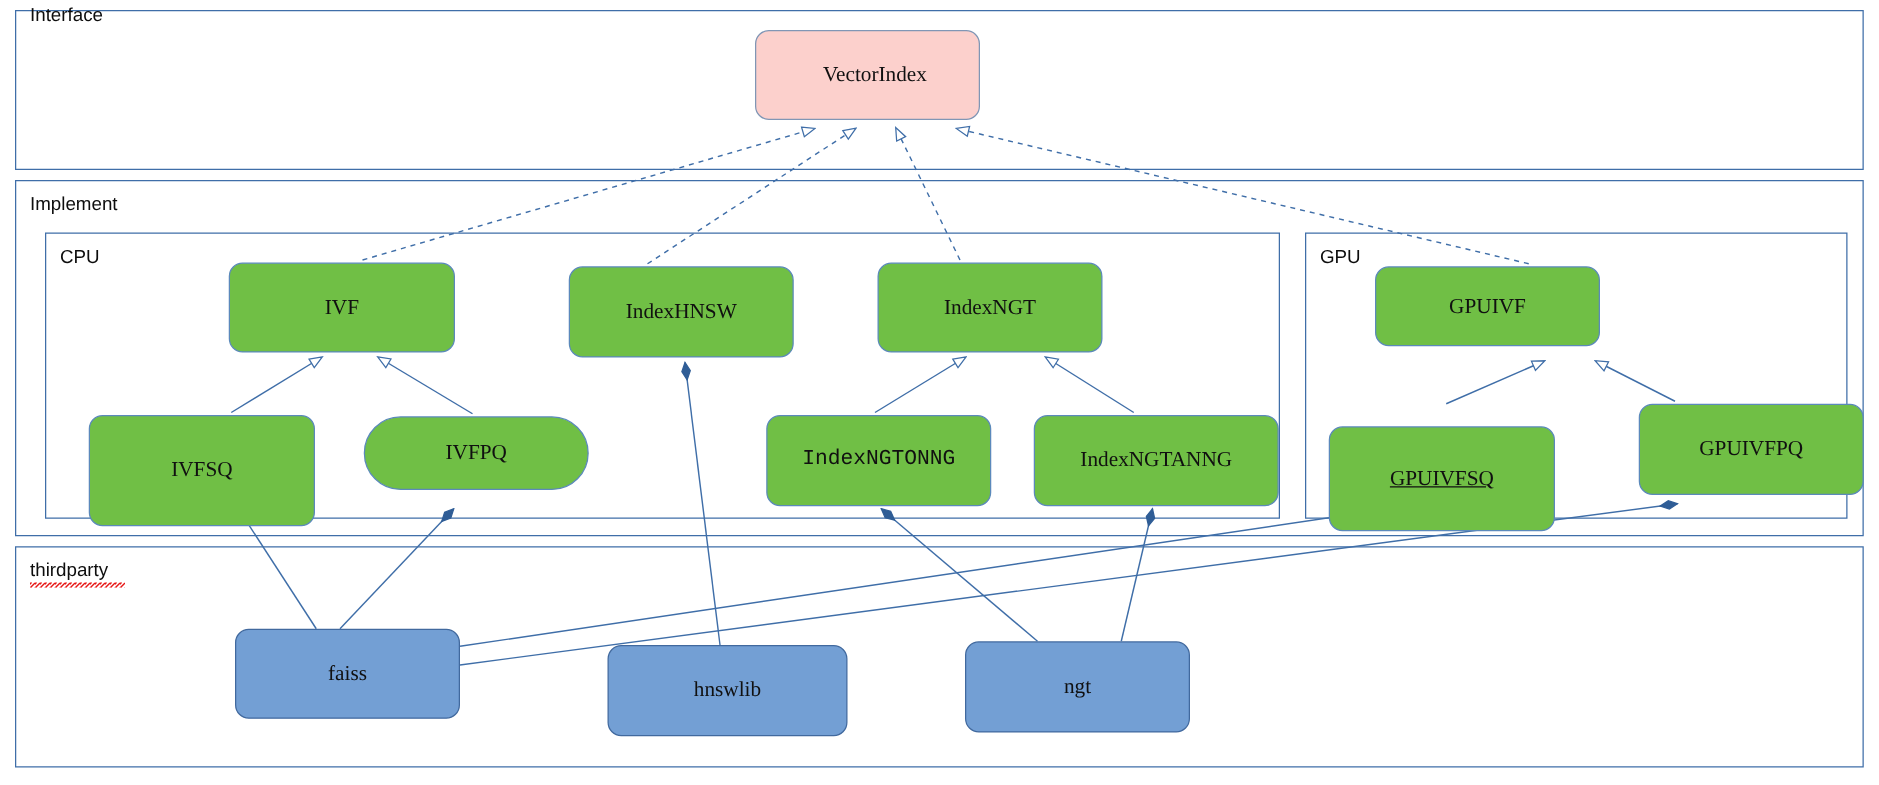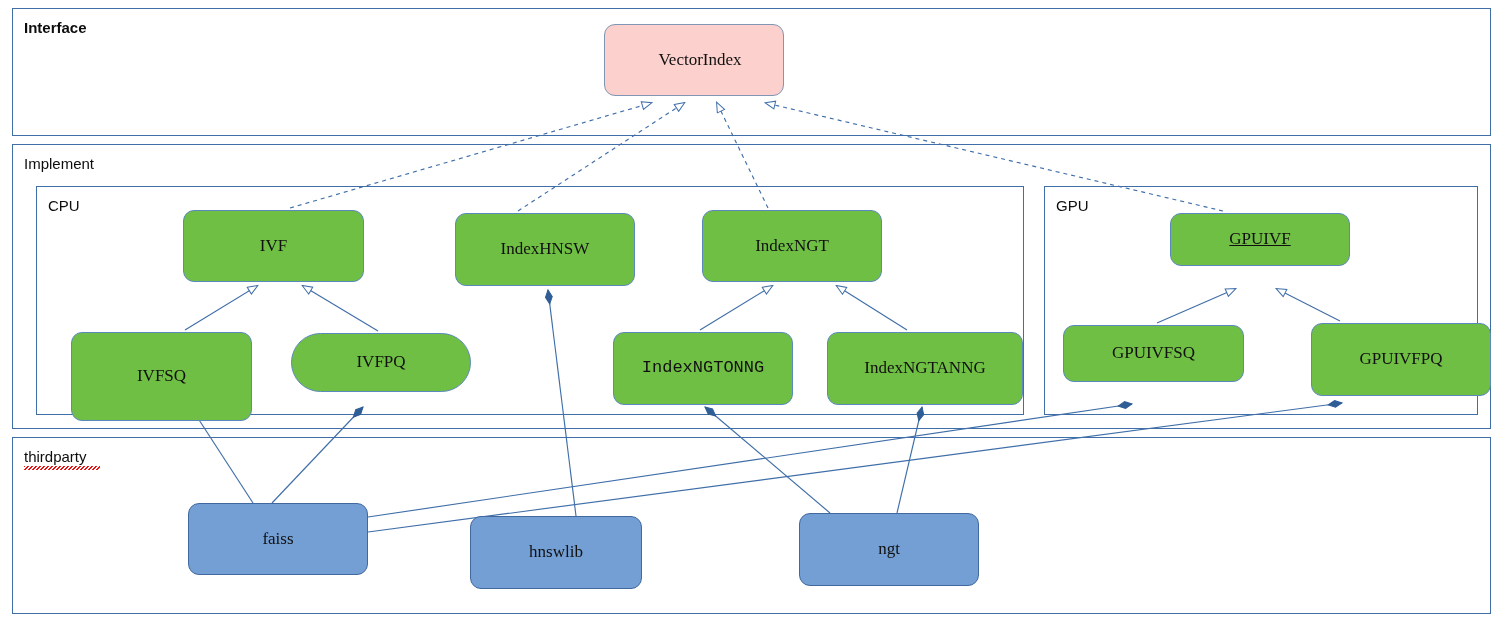--- a/index.html
+++ b/index.html
@@ -75,21 +75,21 @@
   .node.gpu     { background: #70bf45; border-color: #5b89bb; }
   .node.thirdp  { background: #739fd4; border-color: #41699e; }
 </style>
 </head>
 <body>
 
 <div id="canvas">
 
   <div id="containers">
       <div class="container-box" style="left: 12px; top: 8px; width: 1479px; height: 128px;"></div>
-      <div class="container-label" style="left: 24px; top: 19px; font-weight: bold;">Interface</div>
+      <div class="container-label" style="left: 24px; top: 4px;">Interface</div>
       <div class="container-box" style="left: 12px; top: 144px; width: 1479px; height: 285px;"></div>
       <div class="container-label" style="left: 24px; top: 155px;">Implement</div>
       <div class="container-box" style="left: 36px; top: 186px; width: 988px; height: 229px;"></div>
       <div class="container-label" style="left: 48px; top: 197px;">CPU</div>
       <div class="container-box" style="left: 1044px; top: 186px; width: 434px; height: 229px;"></div>
       <div class="container-label" style="left: 1056px; top: 197px;">GPU</div>
       <div class="container-box" style="left: 12px; top: 437px; width: 1479px; height: 177px;"></div>
       <div class="container-label misspelled" style="left: 24px; top: 448px;">thirdparty</div>
       <div class="squiggle" style="left: 24px; top: 466px; width: 76px;"></div>
     </div>
@@ -142,33 +142,33 @@
       </div>
       <div class="node cpu" style="left: 291px; top: 333px; width: 180px; height: 59px; border-radius: 31px;">
         <span>IVFPQ</span>
       </div>
       <div class="node cpu" style="left: 613px; top: 332px; width: 180px; height: 73px; font-family: Liberation Mono, monospace;">
         <span>IndexNGTONNG</span>
       </div>
       <div class="node cpu" style="left: 827px; top: 332px; width: 196px; height: 73px;">
         <span>IndexNGTANNG</span>
       </div>
-      <div class="node gpu" style="left: 1170px; top: 213px; width: 180px; height: 53px; text-decoration: underline;">
+      <div class="node gpu" style="left: 1100px; top: 213px; width: 180px; height: 64px;">
         <span>GPUIVF</span>
       </div>
-      <div class="node gpu" style="left: 1063px; top: 325px; width: 181px; height: 57px;">
+      <div class="node gpu" style="left: 1063px; top: 341px; width: 181px; height: 84px; text-decoration: underline;">
         <span>GPUIVFSQ</span>
       </div>
       <div class="node gpu" style="left: 1267px; top: 323px; width: 180px; height: 73px; margin-left: 44px;">
         <span>GPUIVFPQ</span>
       </div>
       <div class="node thirdp" style="left: 188px; top: 503px; width: 180px; height: 72px;">
         <span>faiss</span>
       </div>
-      <div class="node thirdp" style="left: 470px; top: 516px; width: 172px; height: 73px;">
+      <div class="node thirdp" style="left: 486px; top: 516px; width: 192px; height: 73px;">
         <span>hnswlib</span>
       </div>
-      <div class="node thirdp" style="left: 772px; top: 513px; width: 180px; height: 73px; margin-left: 27px;">
+      <div class="node thirdp" style="left: 772px; top: 513px; width: 180px; height: 73px;">
         <span>ngt</span>
       </div>
     </div>
 
 </div>
 
 </body></html>

